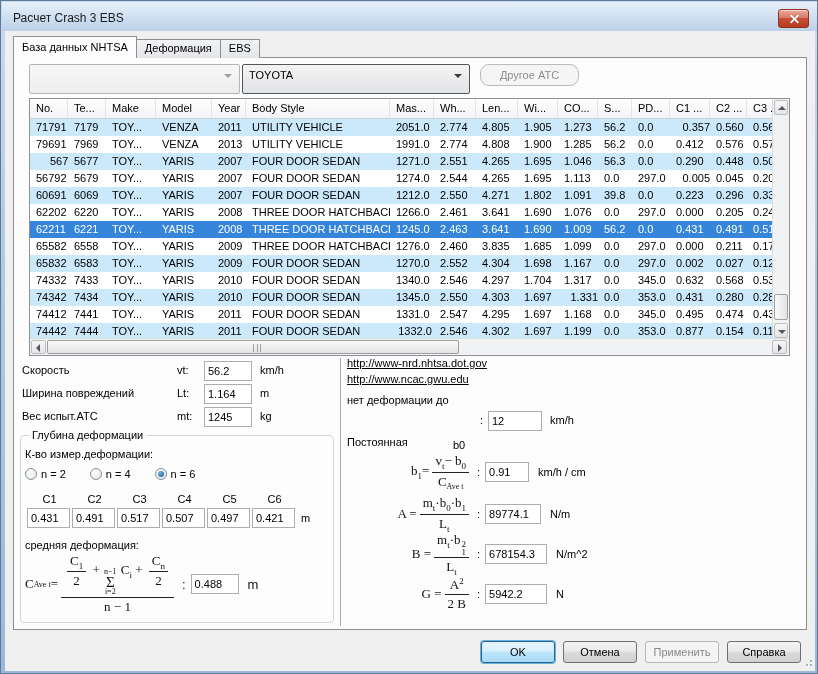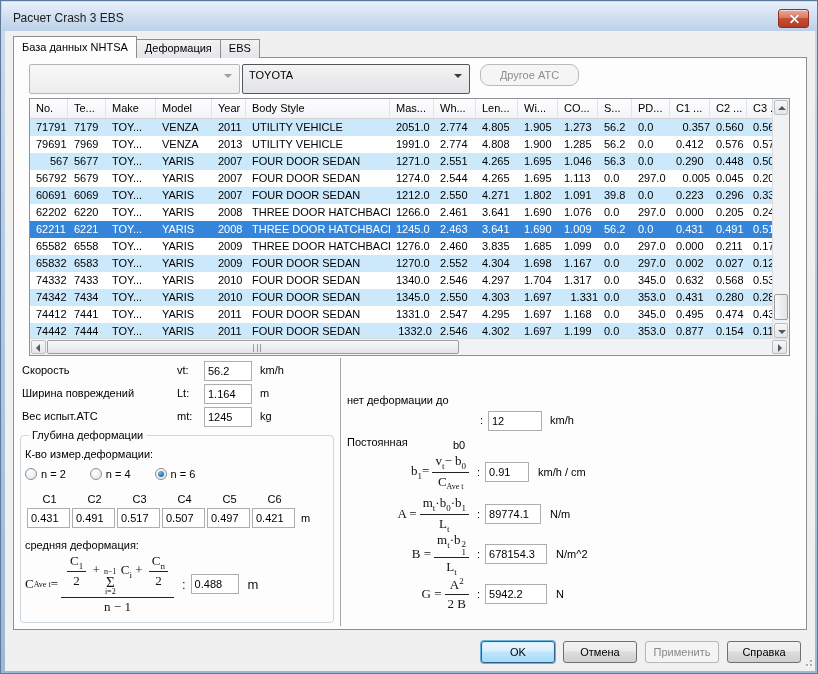--- a/index.html
+++ b/index.html
@@ -537,20 +537,24 @@
             <span class="d">n − 1</span>
           </span>
           <span class="colon" style="font-family:'Liberation Sans',sans-serif;">:</span>
           <input class="ibox" style="width: 48px;" value="0.488">
           <span class="f-unit" style="font-family:'Liberation Sans',sans-serif;">m</span>
         </div>
       </div>
 
       <div class="divider-v"></div>
 
+      <div class="links">
+        <a>http://www-nrd.nhtsa.dot.gov</a>
+        <a>http://www.ncac.gwu.edu</a>
+      </div>
       <div class="no-deform lbl">нет деформации до</div>
       <div class="b0-row">
         <span class="b0-label">b0</span>
         <span class="b0-colon">:</span>
         <input class="ibox b0-input" value="12" style="">
         <span class="b0-unit">km/h</span>
       </div>
       <div class="const-label lbl">Постоянная</div>
 
       <div class="f-row" style="top:394px;">

